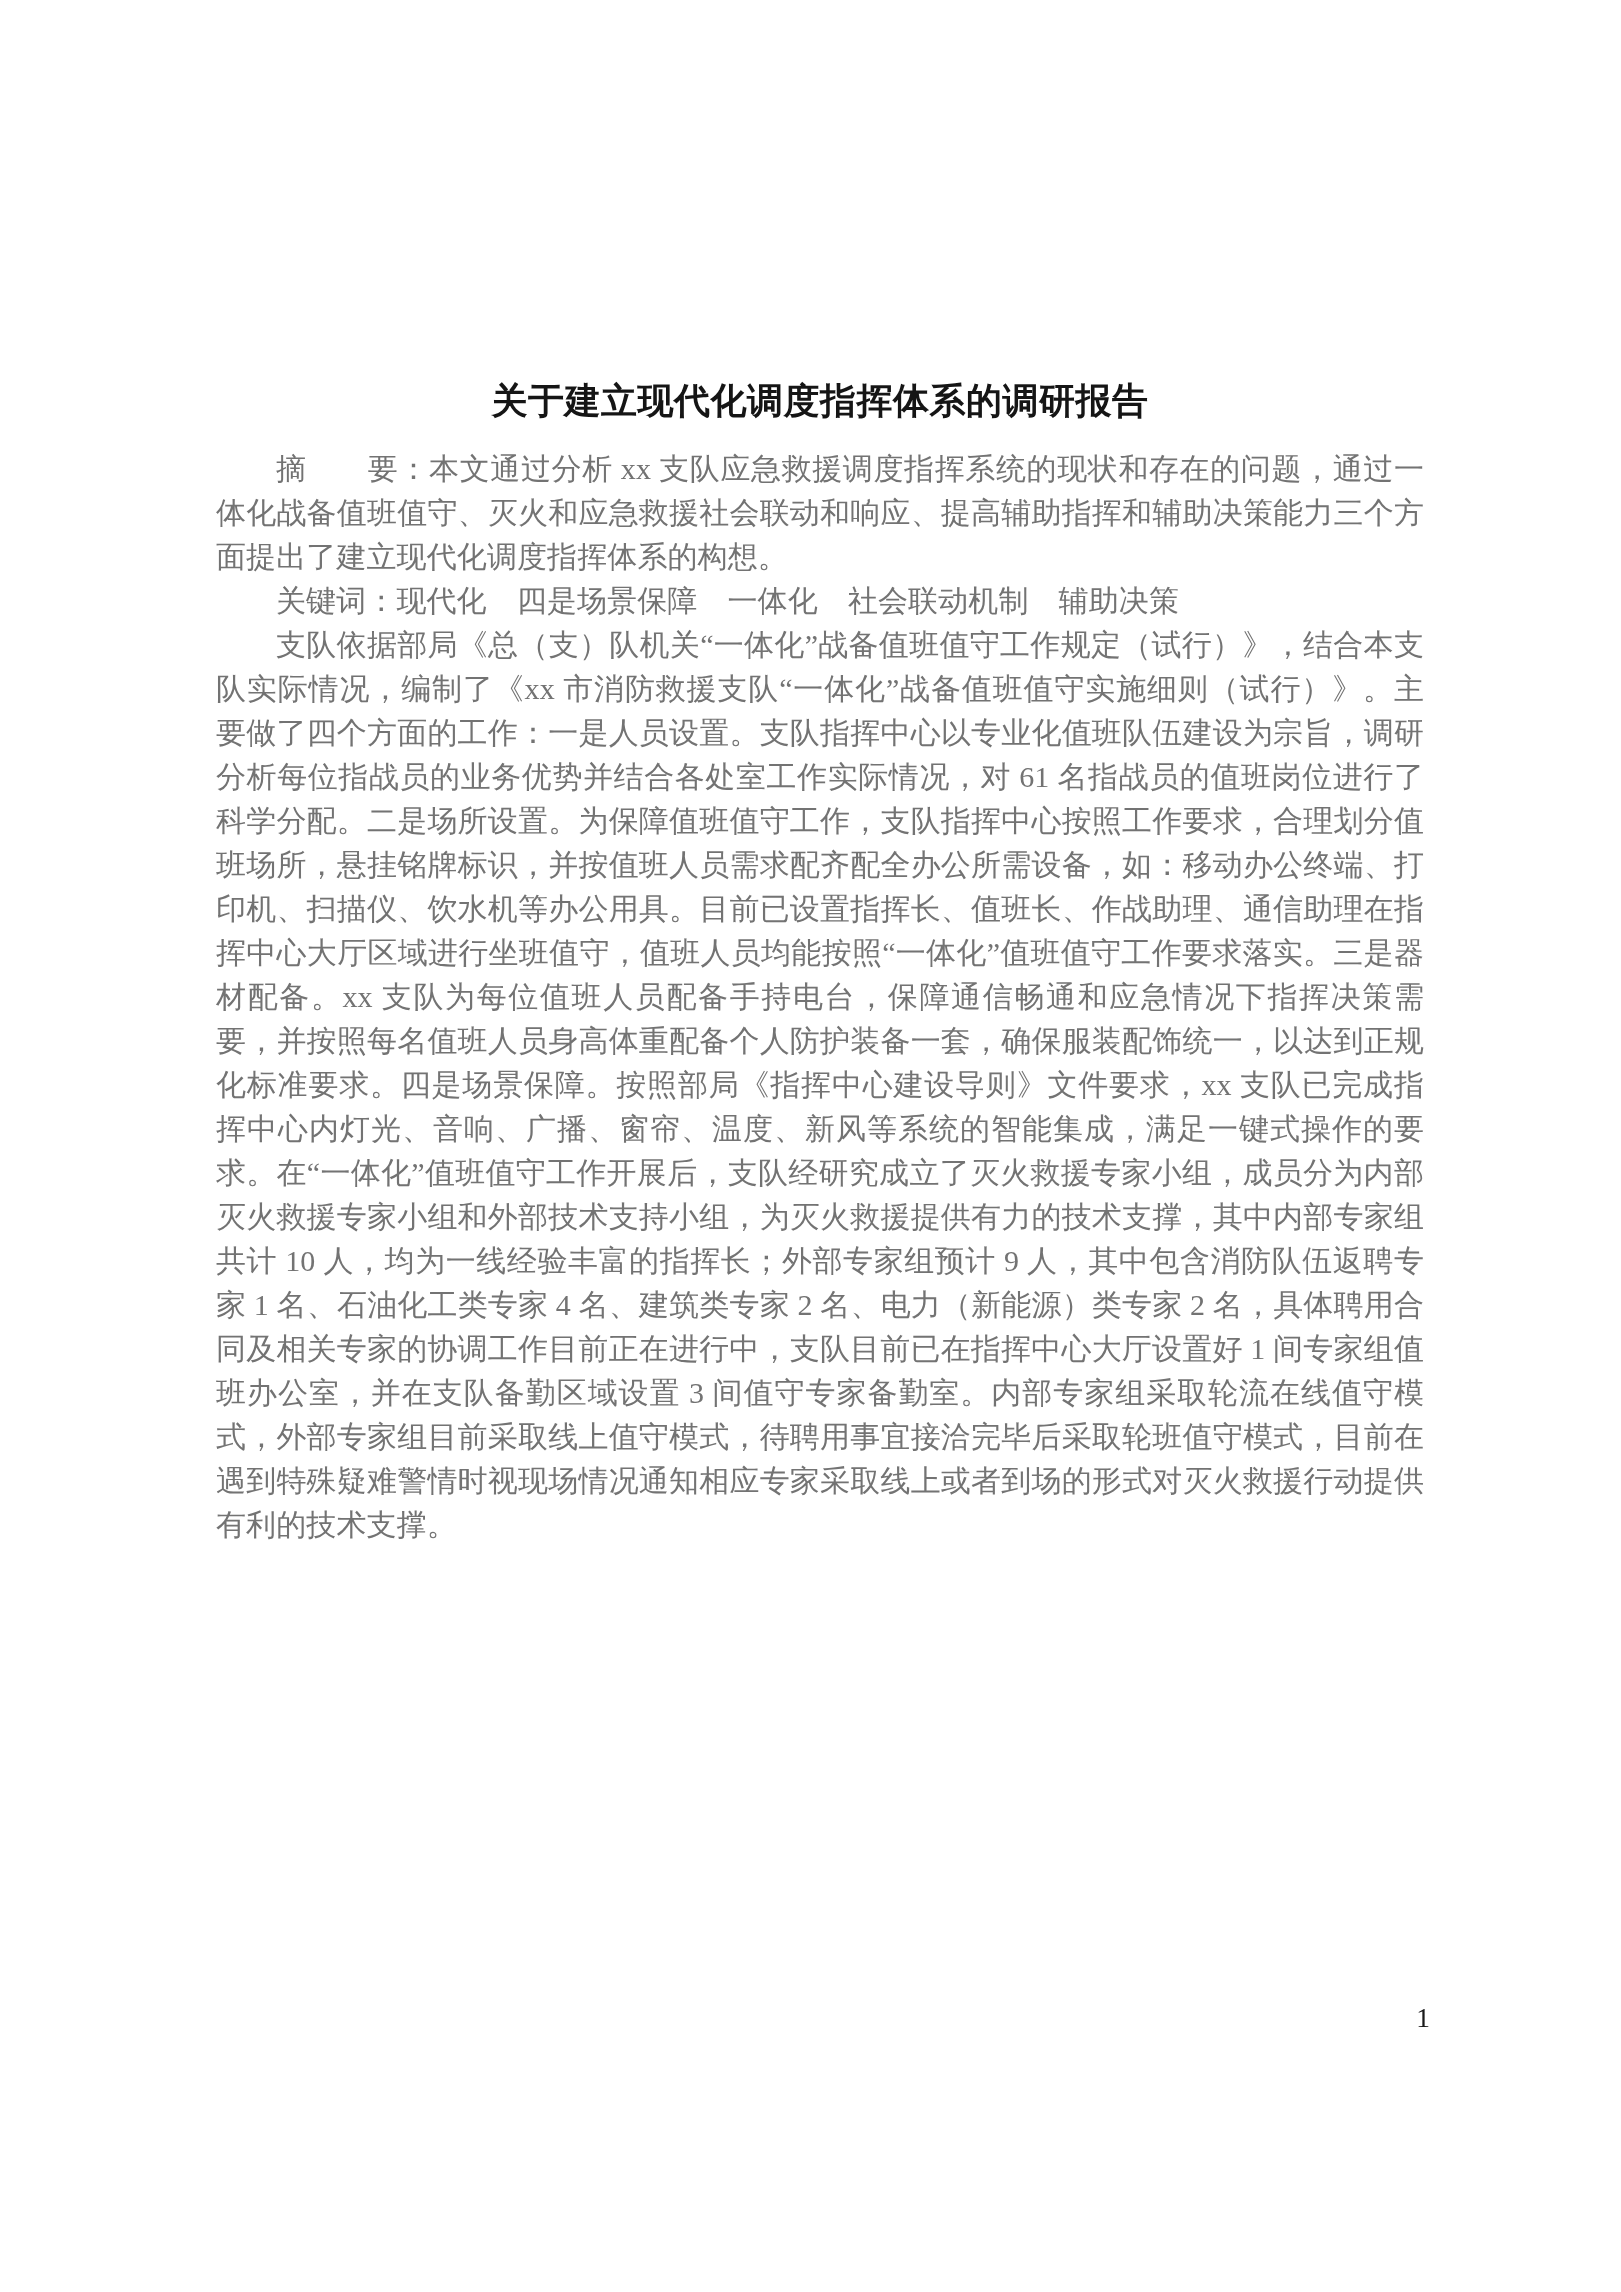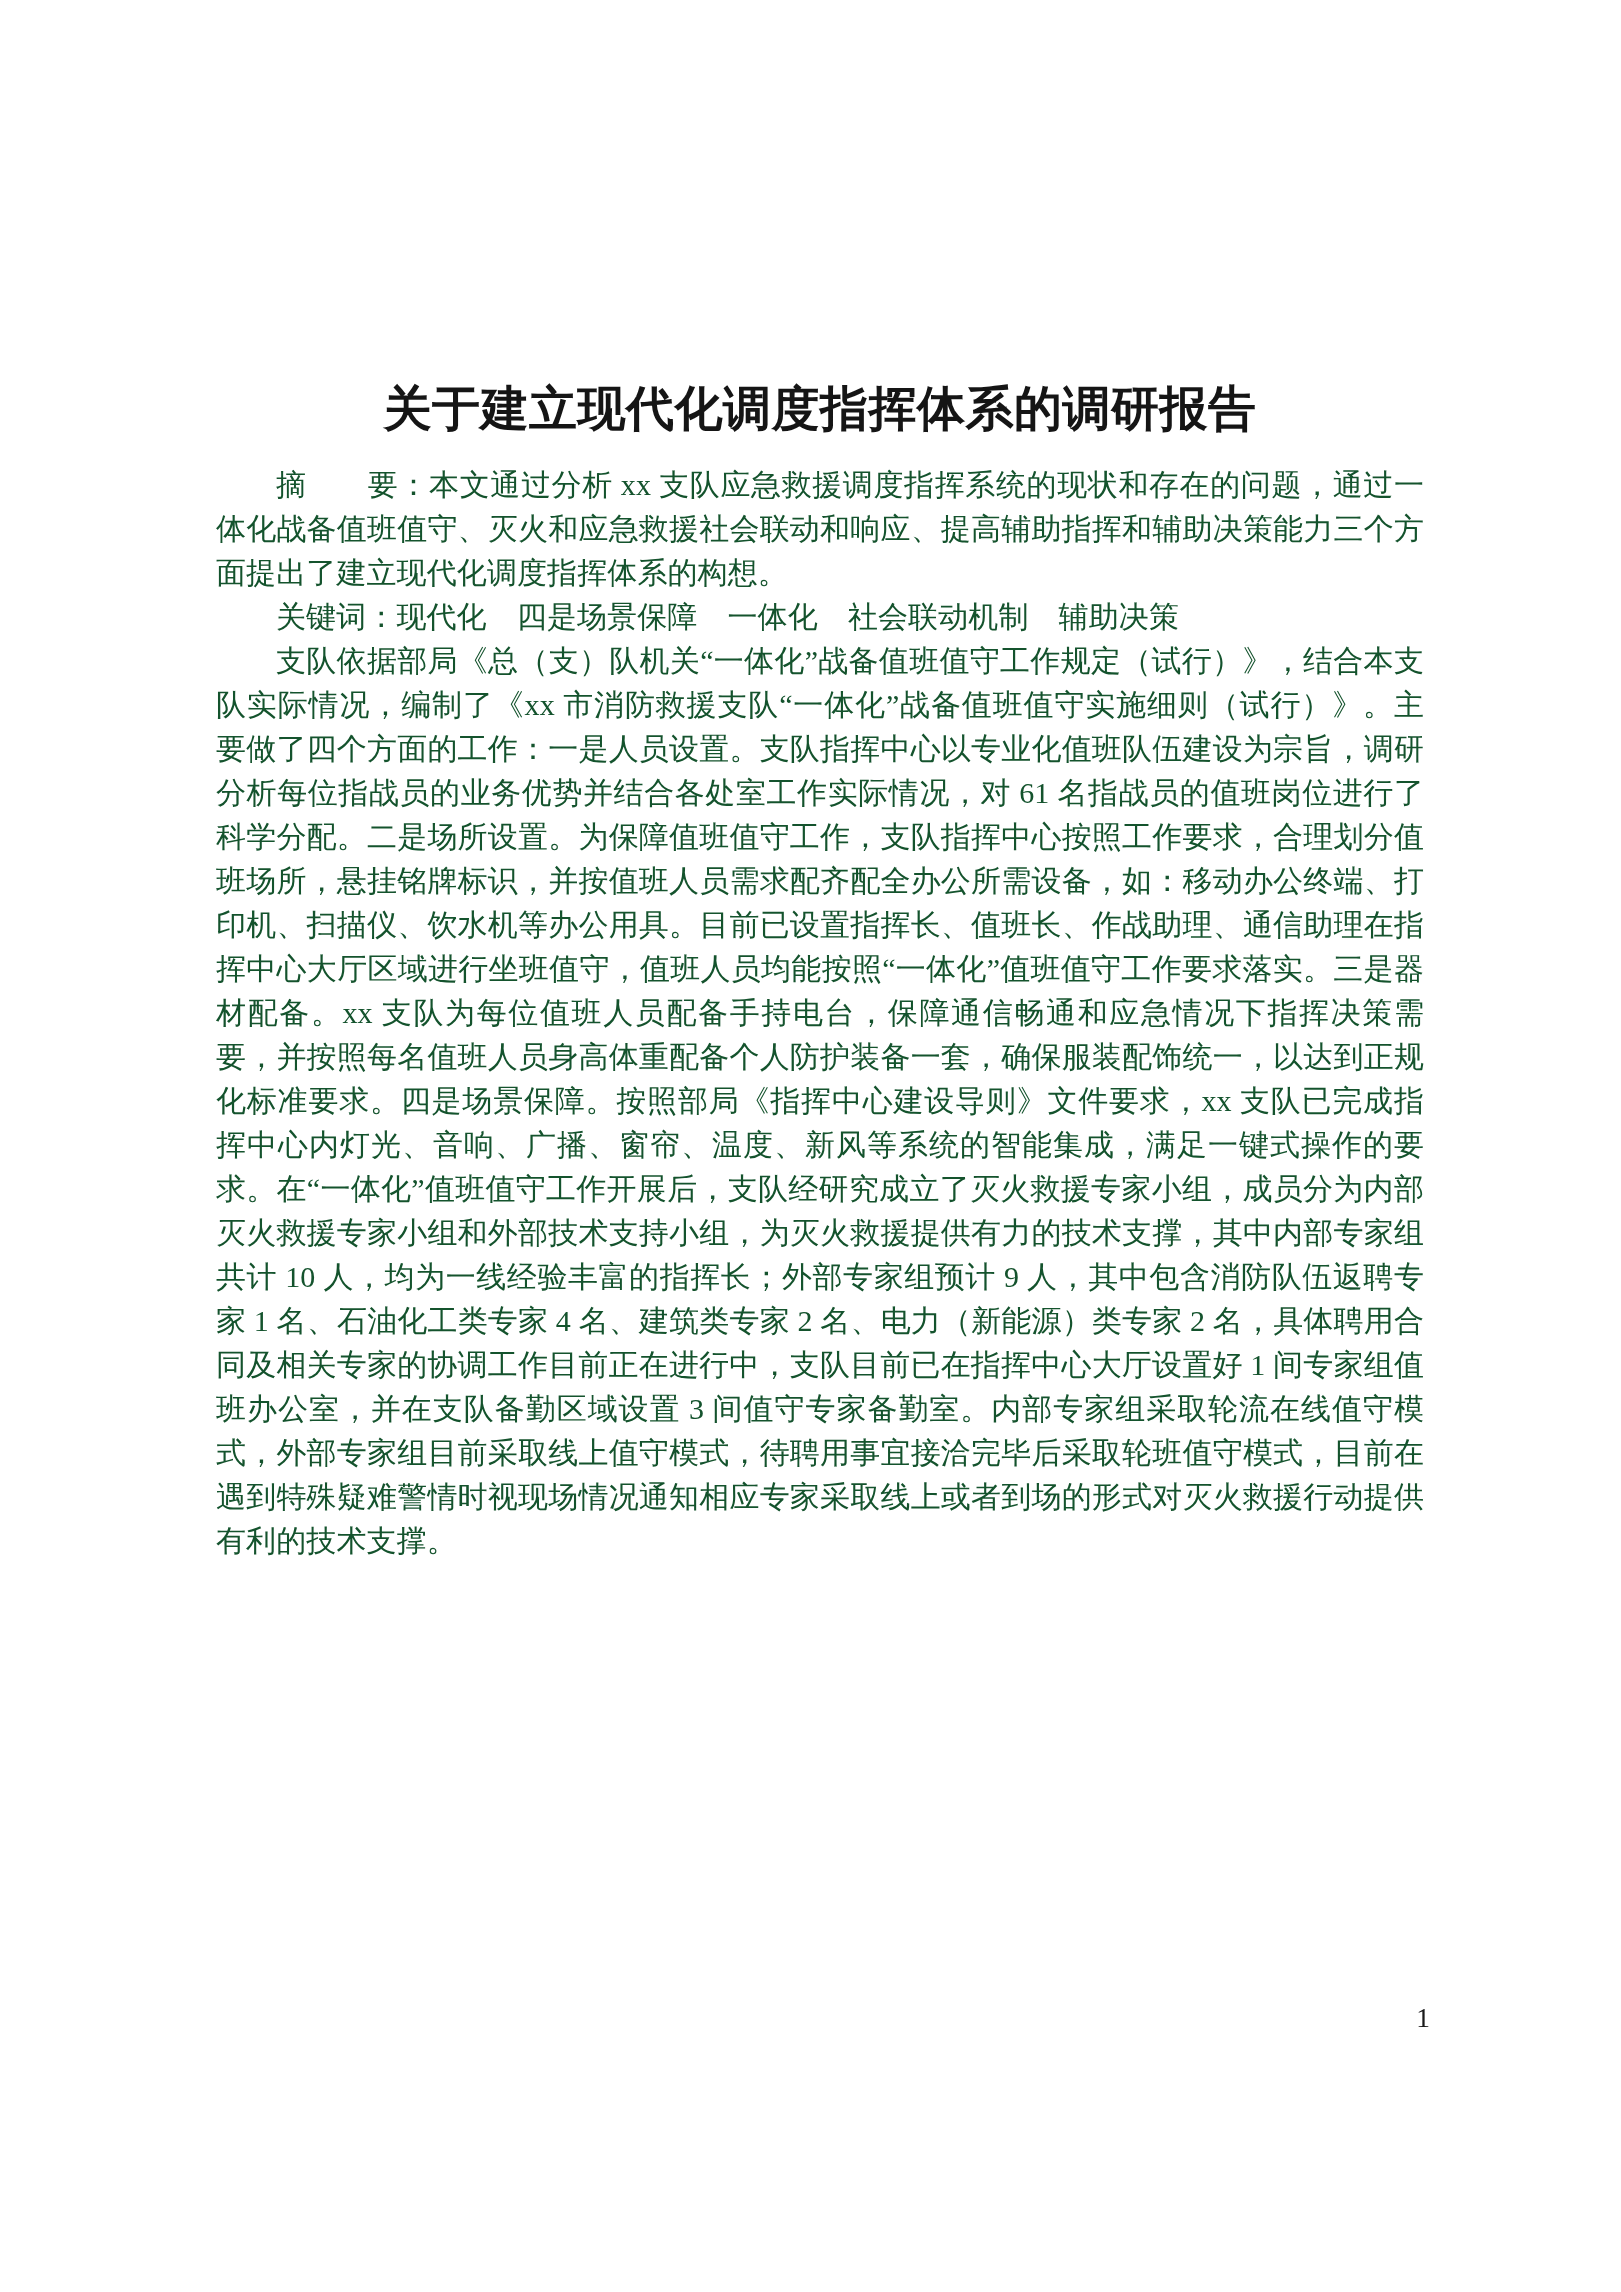--- a/index.html
+++ b/index.html
@@ -23,35 +23,35 @@
   }
   .content {
     position: absolute;
     left: 216px;
     top: 377px;
     width: 1208px;
   }
   .doc-title {
     font-family: "Liberation Sans", "DejaVu Sans", sans-serif;
     font-weight: bold;
-    font-size: 48px;
+    font-size: 36px;
     line-height: 1.35;
     text-align: center;
     letter-spacing: 0.5px;
     color: #151515;
     margin: 0 0 21.6px 0;
   }
   .para {
     font-size: 30px;
     line-height: 44px;
     text-align: justify;
     text-justify: inter-ideograph;
     margin: 0;
     letter-spacing: 0.1px;
-    color: #14532d;
+    color: #737373;
   }
   .para.indent {
     text-indent: 2em;
   }
   .para.gap-before {
     margin-top: 9.8px;
   }
   .para.heading-line {
     text-indent: 2em;
   }

